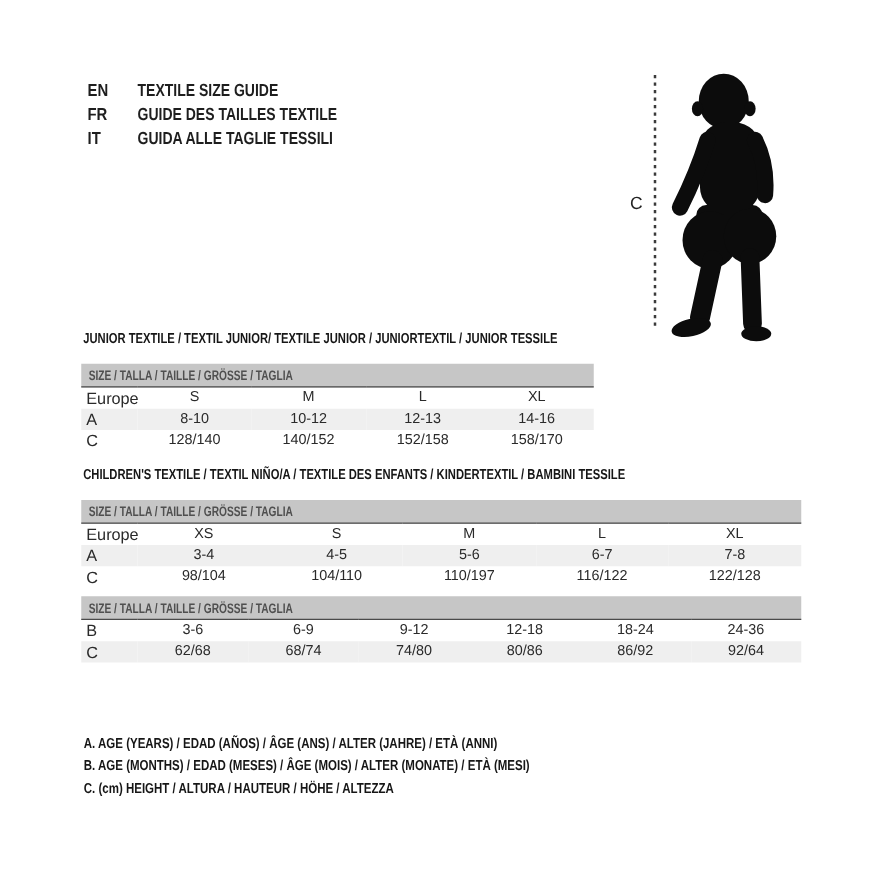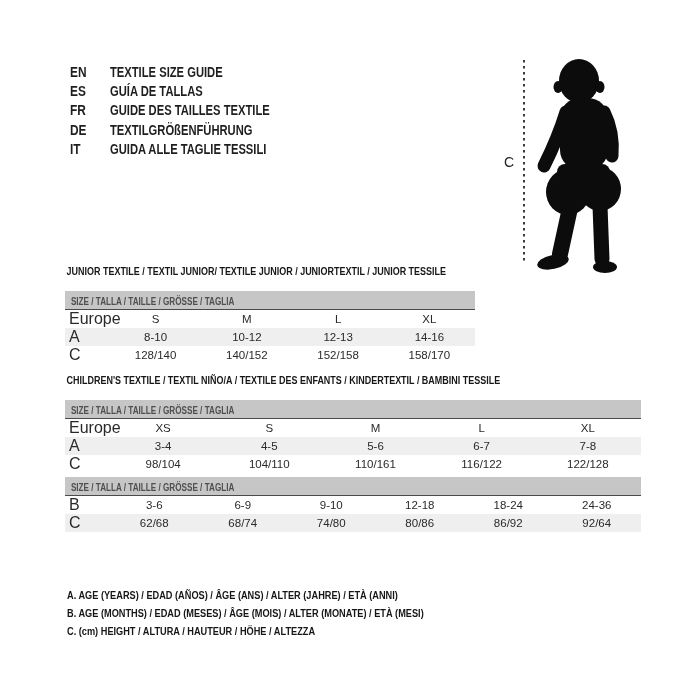--- a/index.html
+++ b/index.html
@@ -26,48 +26,40 @@
   .titles{margin-bottom:13px;}
   .sec-title{font-size:11.5px;font-weight:bold;line-height:13px;color:#161616;
     transform:scaleX(0.78);transform-origin:0 50%;white-space:nowrap;padding-left:2px;}
   table.size-table{width:100%;border-collapse:collapse;table-layout:fixed;}
   col.col-lbl{width:45px;}
   td.bar-cell{height:14px;background:var(--header-bar,#c6c6c6);border-bottom:1px solid var(--bar-border,#4a4a4a);padding:0;}
   td.bar-cell span{display:inline-block;font-size:11px;font-weight:bold;color:#4f4f4f;
     transform:scaleX(0.74);transform-origin:0 50%;white-space:nowrap;padding-left:8px;}
   tr.data-row{height:17px;}
   tr.data-row.alt{background:var(--alt-row,#efefef);}
-  td.lbl{font-size:16px;text-align:left;padding:0 0 0 4px;color:#2a2a2a;}
+  td.lbl{font-size:13px;text-align:left;padding:0 0 0 4px;color:#2a2a2a;}
   td.val{font-size:11.5px;text-align:center;padding:0;color:#2a2a2a;}
   
   .notes{position:absolute;left:67px;top:586px;}
   .note-line{font-size:11.5px;font-weight:bold;line-height:18px;color:#161616;
     transform:scaleX(0.80);transform-origin:0 50%;white-space:nowrap;}
 </style>
 </head>
 <body>
 
 <div id="canvas">
 
   <div class="lang-block">
     <div class="lang-row">
       <span class="lang-code">EN</span>
       <span class="lang-name">TEXTILE SIZE GUIDE</span>
     </div>
     <div class="lang-row">
-      <span class="lang-code">ES</span>
-      <span class="lang-name">GUÍA DE TALLAS</span>
-    </div>
-    <div class="lang-row">
       <span class="lang-code">FR</span>
       <span class="lang-name">GUIDE DES TAILLES TEXTILE</span>
-    </div>
-    <div class="lang-row">
-      <span class="lang-code">DE</span>
-      <span class="lang-name">TEXTILGRÖßENFÜHRUNG</span>
     </div>
     <div class="lang-row">
       <span class="lang-code">IT</span>
       <span class="lang-name">GUIDA ALLE TAGLIE TESSILI</span>
     </div>
   </div>
 
   <div class="figure">
     <svg width="200" height="240" viewBox="0 0 200 240">
       <g fill="#0c0c0c" stroke="none">
@@ -172,21 +164,21 @@
         <td class="val">3-4</td>
         <td class="val">4-5</td>
         <td class="val">5-6</td>
         <td class="val">6-7</td>
         <td class="val">7-8</td>
       </tr>
       <tr class="data-row">
         <td class="lbl">C</td>
         <td class="val">98/104</td>
         <td class="val">104/110</td>
-        <td class="val">110/161</td>
+        <td class="val">110/197</td>
         <td class="val">116/122</td>
         <td class="val">122/128</td>
       </tr>
     </tbody>
       </table>
   </div>
 
   <div class="section" id="sec-babies">
     <table class="size-table">
       <colgroup>
@@ -199,21 +191,21 @@
           <col>
         </colgroup>
       <tbody>
           <tr>
         <td class="bar-cell" colspan="7"><span>SIZE / TALLA / TAILLE / GRÖSSE / TAGLIA</span></td>
       </tr>
       <tr class="data-row">
         <td class="lbl">B</td>
         <td class="val">3-6</td>
         <td class="val">6-9</td>
-        <td class="val">9-10</td>
+        <td class="val">9-12</td>
         <td class="val">12-18</td>
         <td class="val">18-24</td>
         <td class="val">24-36</td>
       </tr>
       <tr class="data-row alt">
         <td class="lbl">C</td>
         <td class="val">62/68</td>
         <td class="val">68/74</td>
         <td class="val">74/80</td>
         <td class="val">80/86</td>

